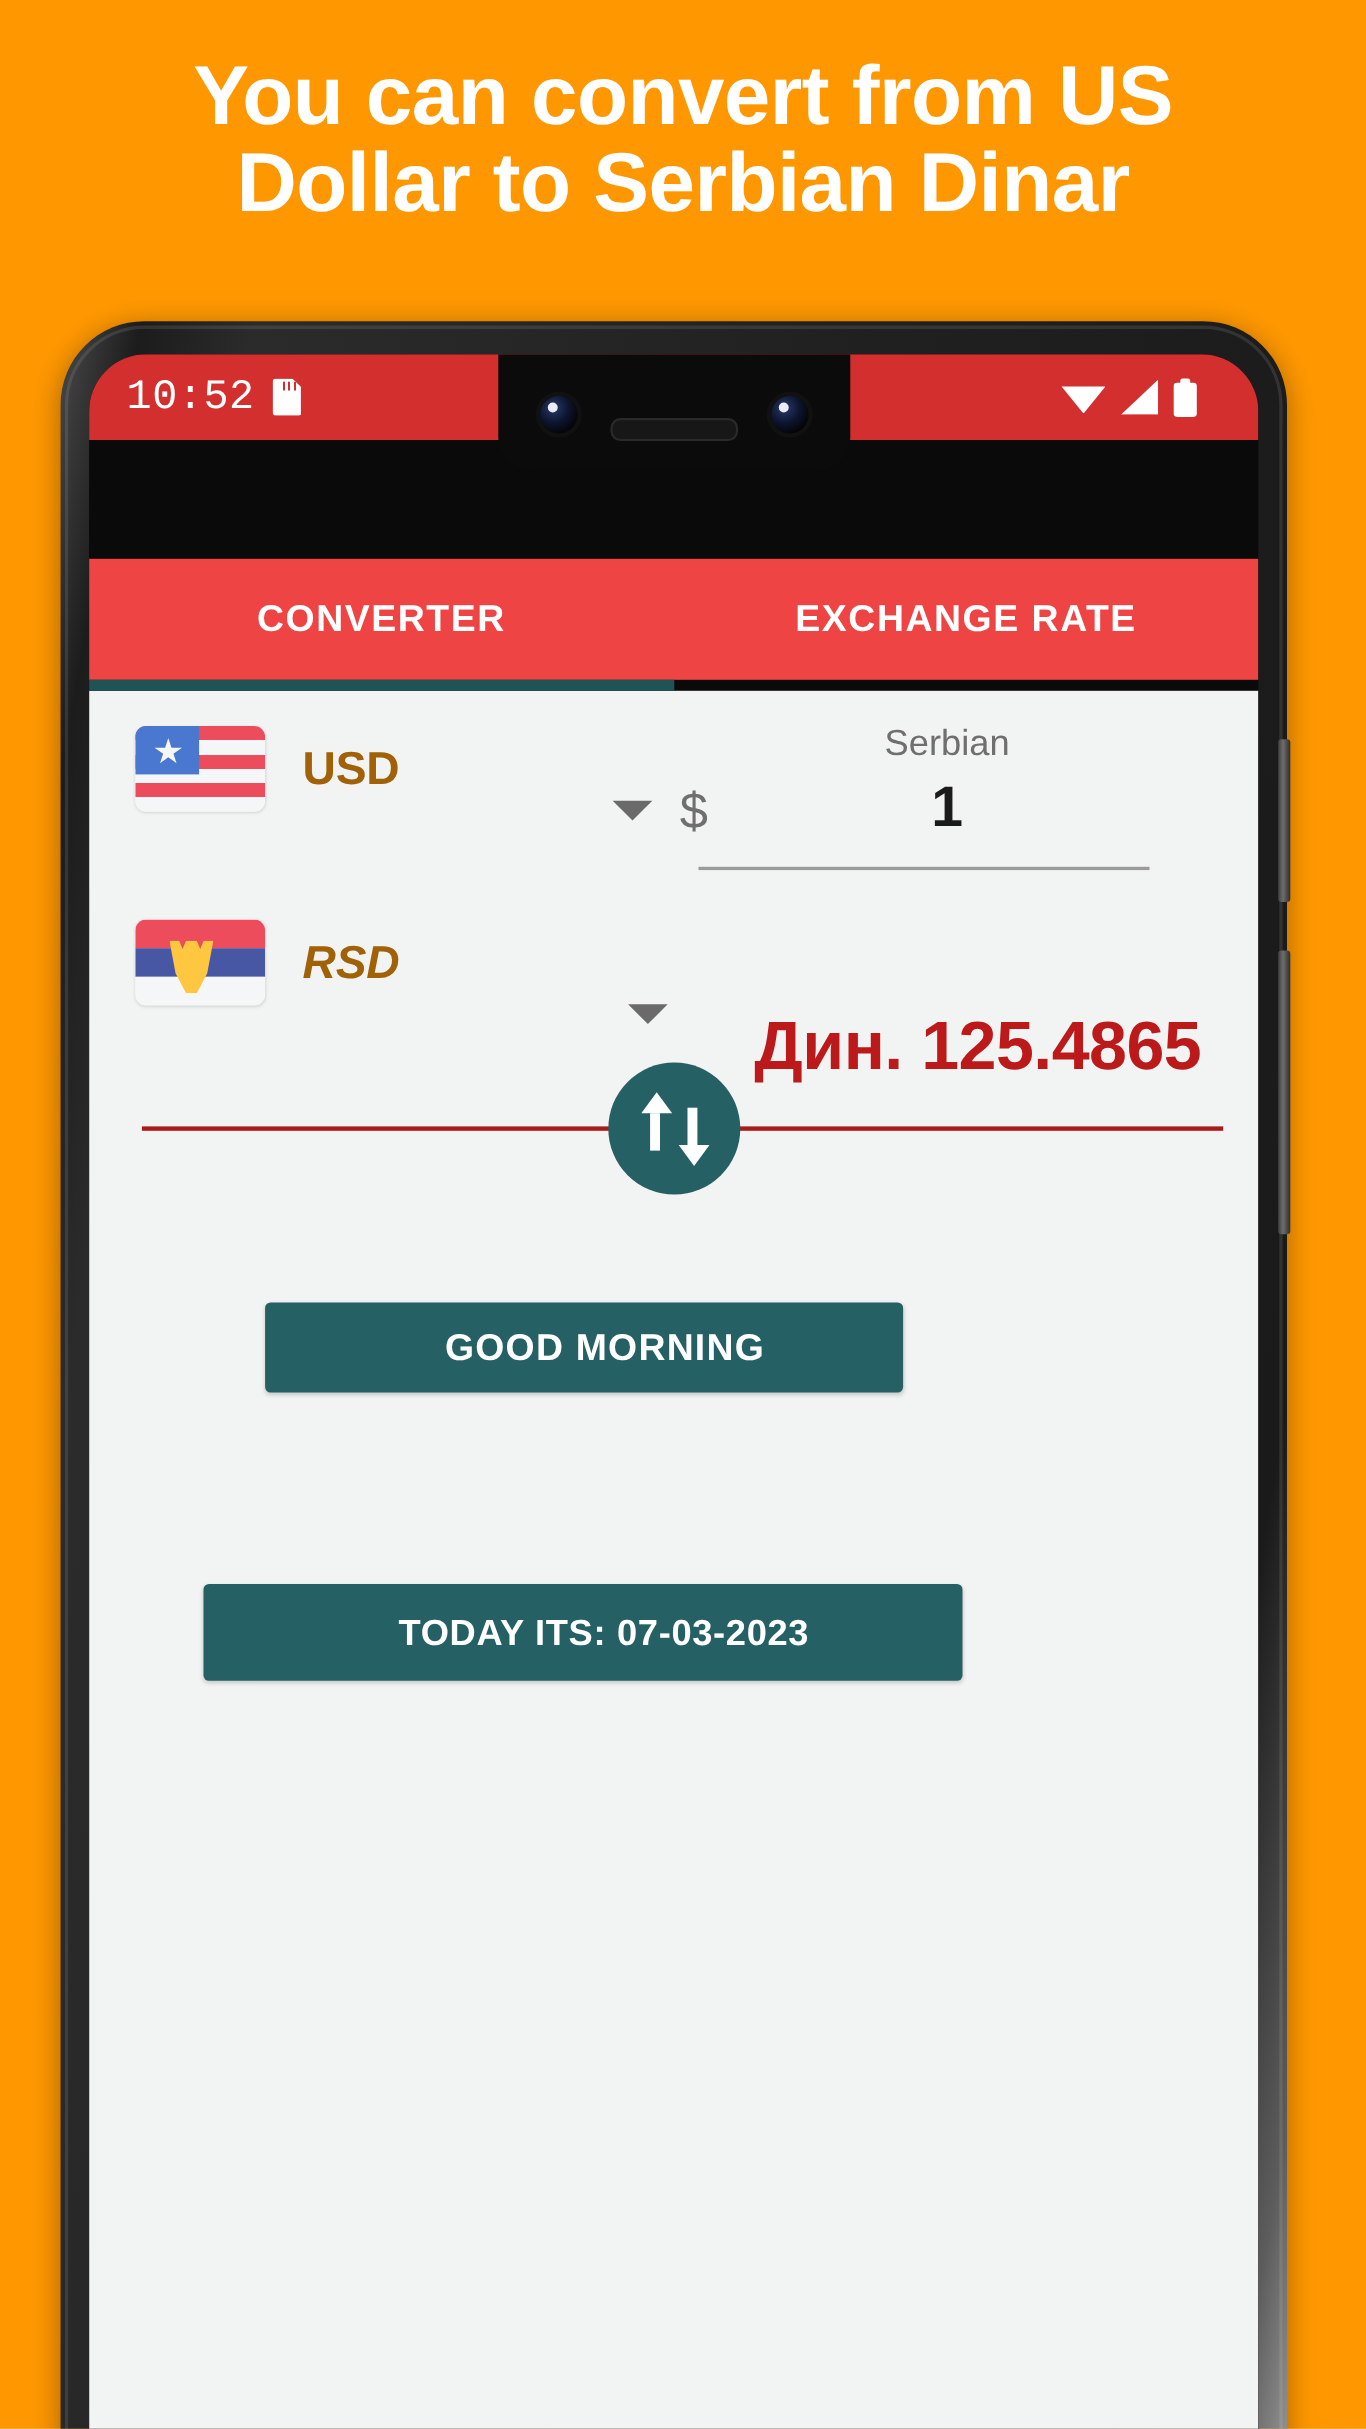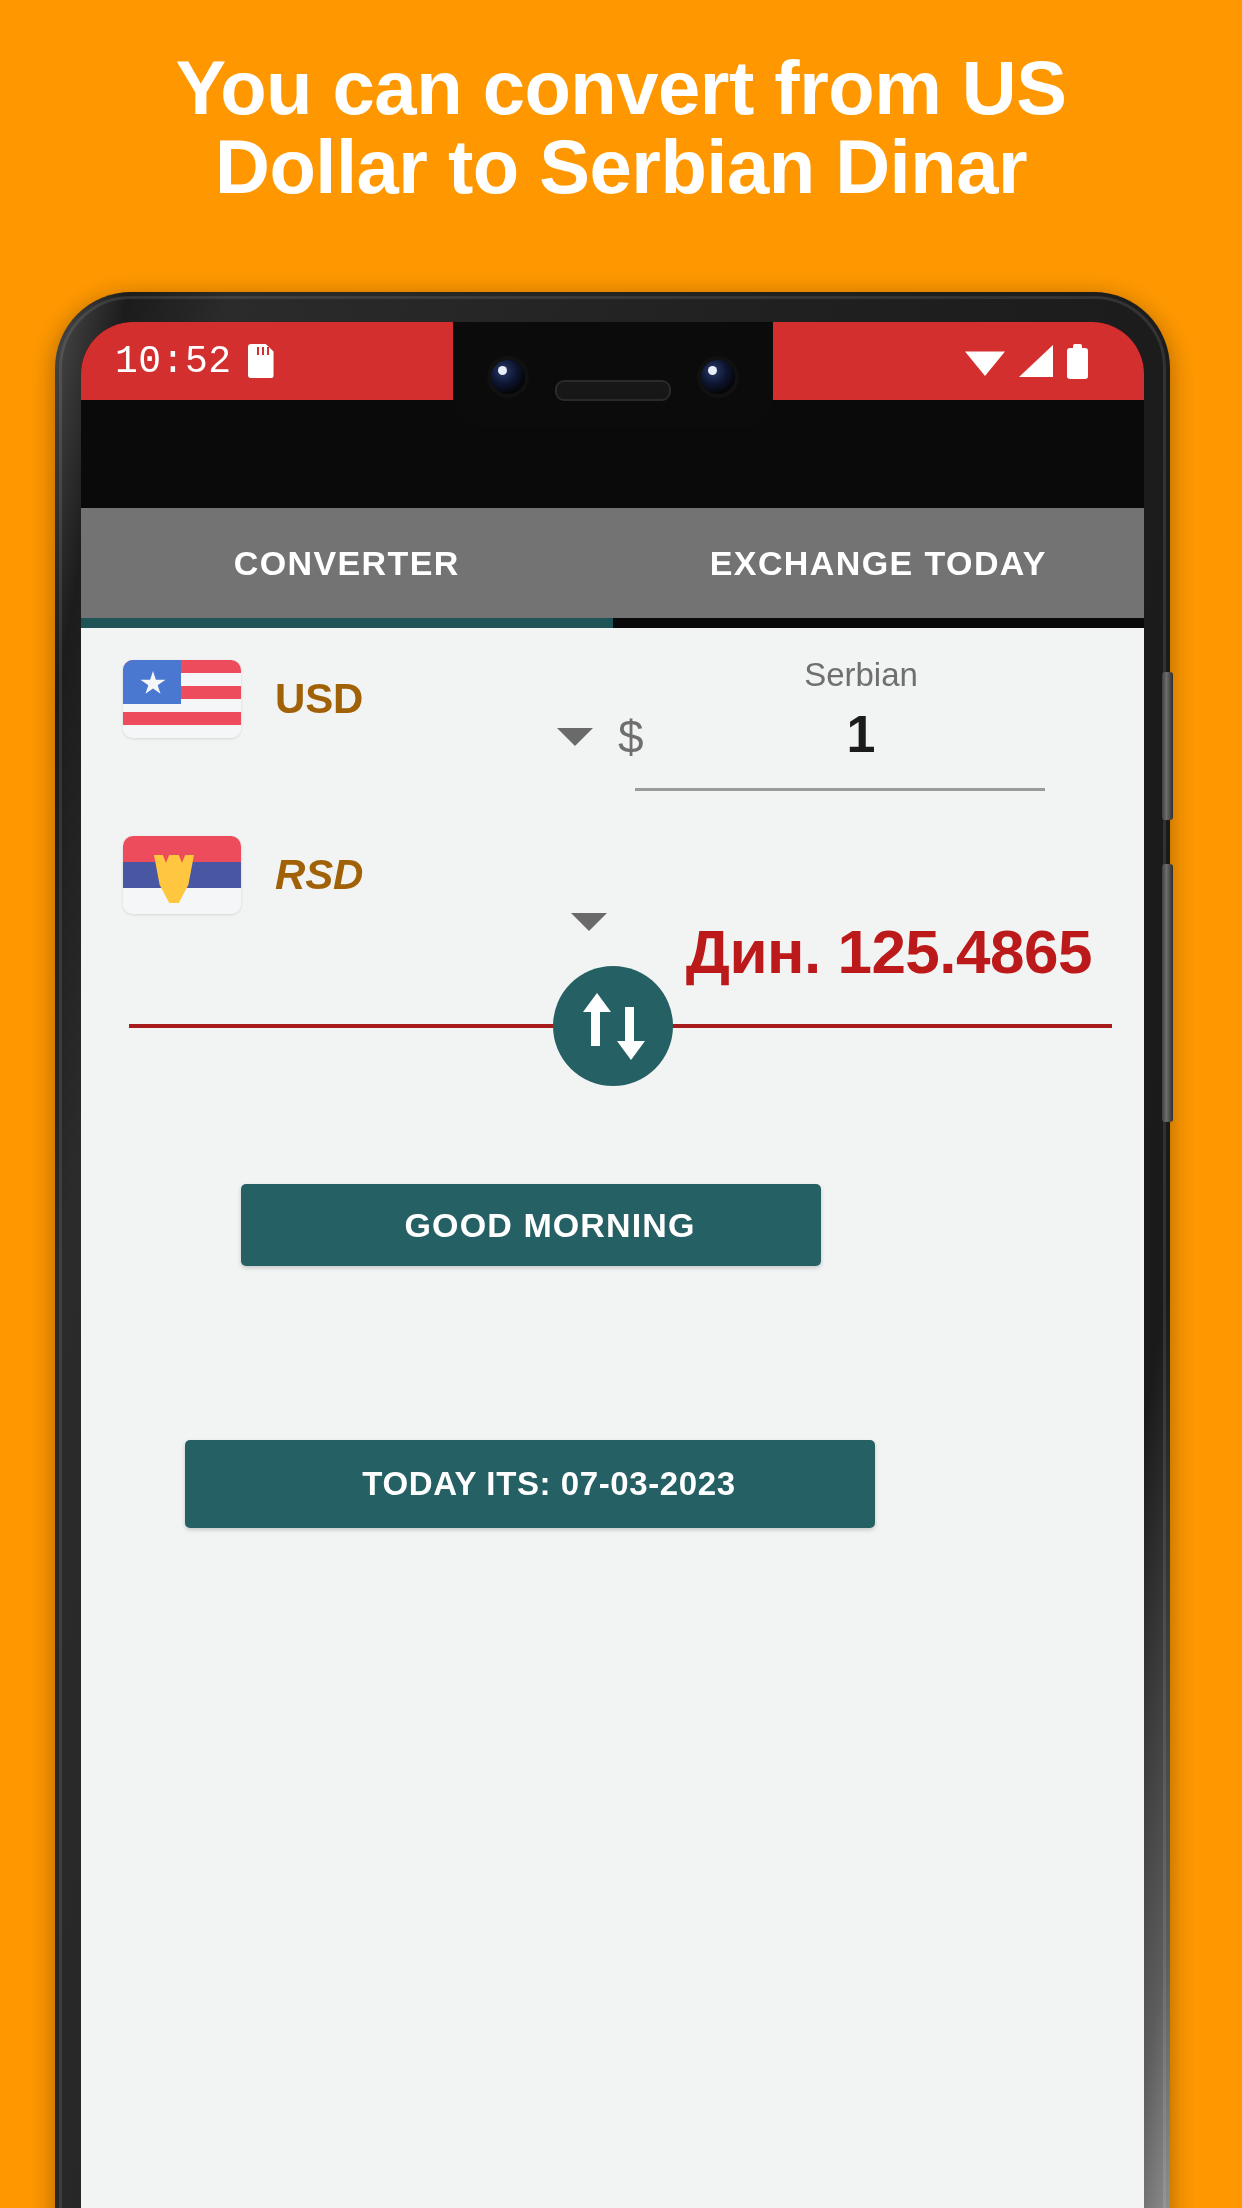--- a/index.html
+++ b/index.html
@@ -214,21 +214,21 @@
     position: relative;
     cursor: pointer;
   }
 
   
   .tabs {
     position: absolute;
     left: 0; top: 186px;
     width: 100%;
     height: 110px;
-    background: #737373;
+    background: #ef4444;
     display: flex;
     z-index: 3;
   }
   .tab {
     flex: 1;
     display: flex; align-items: center; justify-content: center;
     color: #FFFFFF;
     font-size: 34px;
     font-weight: bold;
     letter-spacing: 1.4px;
@@ -460,21 +460,21 @@
         <div class="ic-batt">
           <div class="t"></div>
             <div class="b"></div>
         </div>
       </div>
     </div>
 
 
     <div class="tabs">
       <div class="tab">CONVERTER</div>
-      <div class="tab">EXCHANGE TODAY</div>
+      <div class="tab">EXCHANGE RATE</div>
     </div>
     <div class="tab-indicator"></div>
 
     <div class="content">
 
       <div class="row cur-row-1">
         <div class="flag flag-us">
           <div class="stripes"></div>
           <div class="canton"></div>
           <div class="star"></div>

